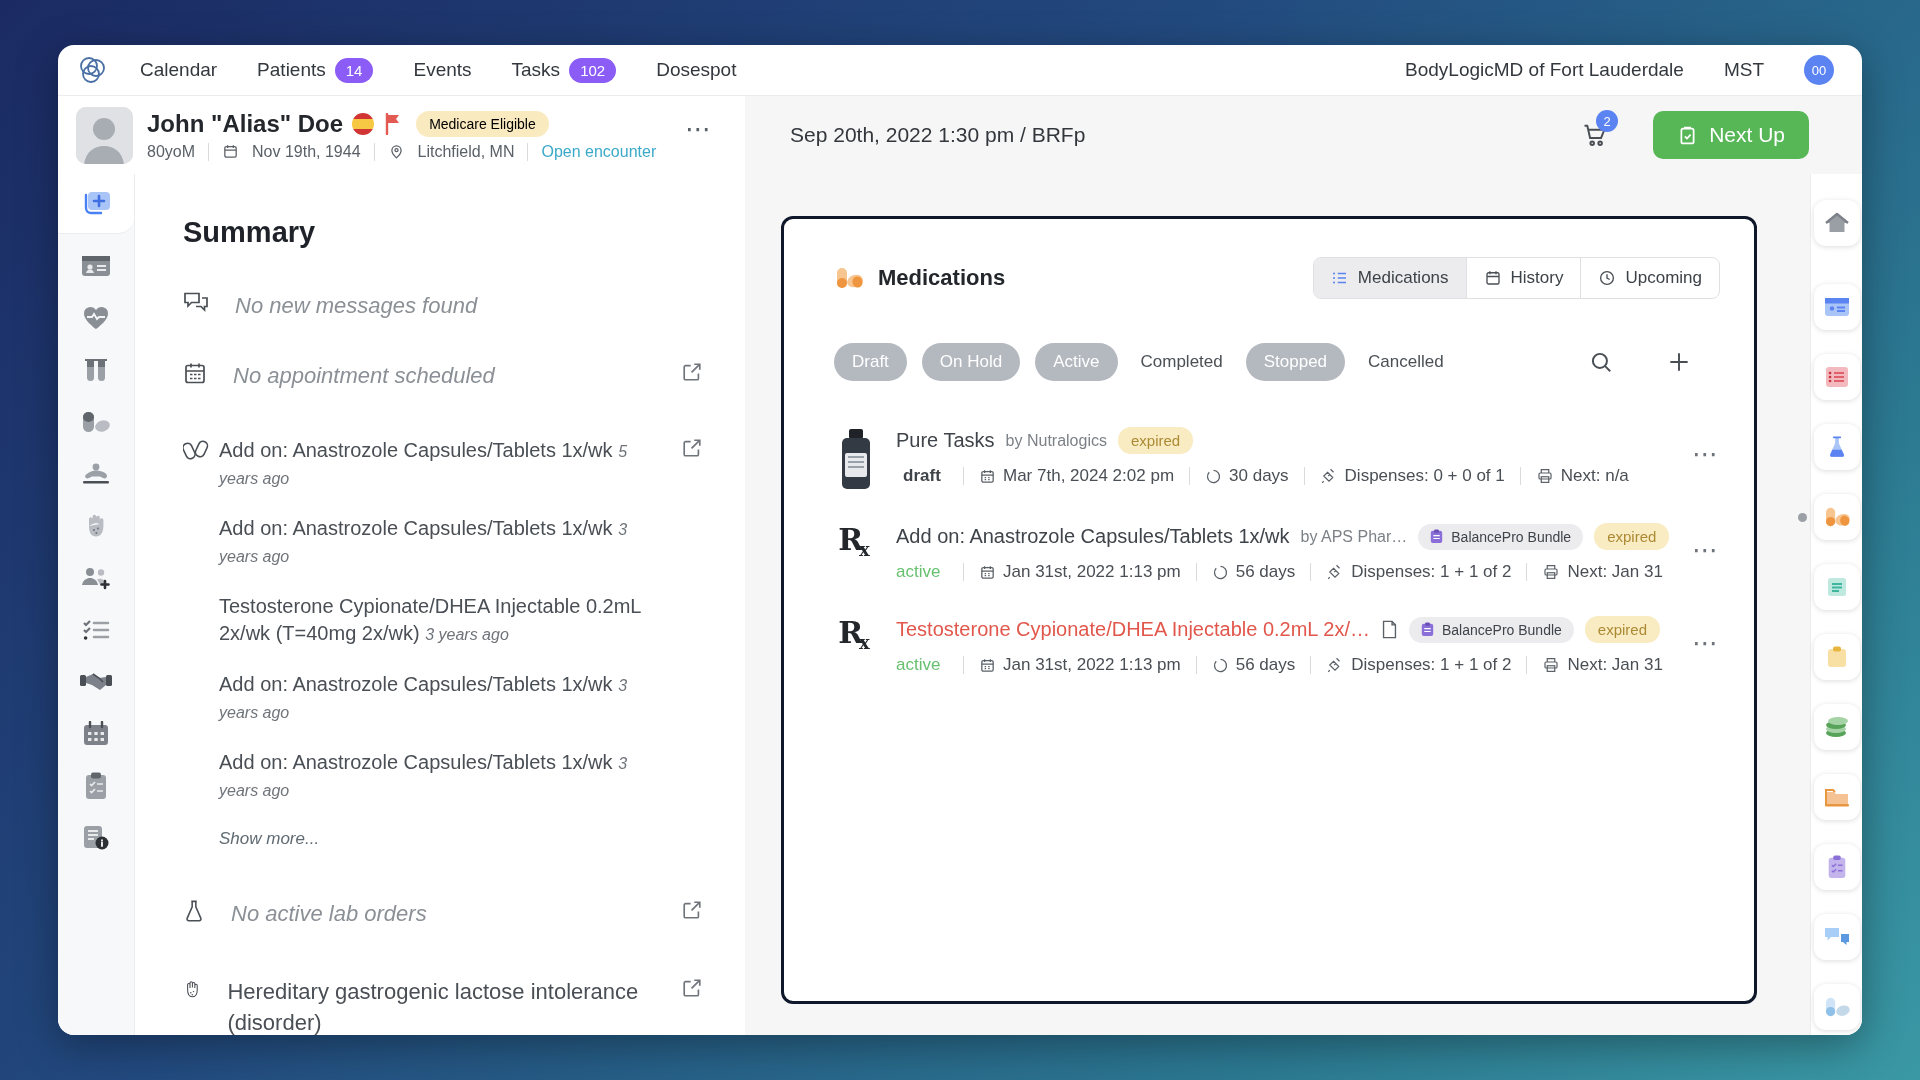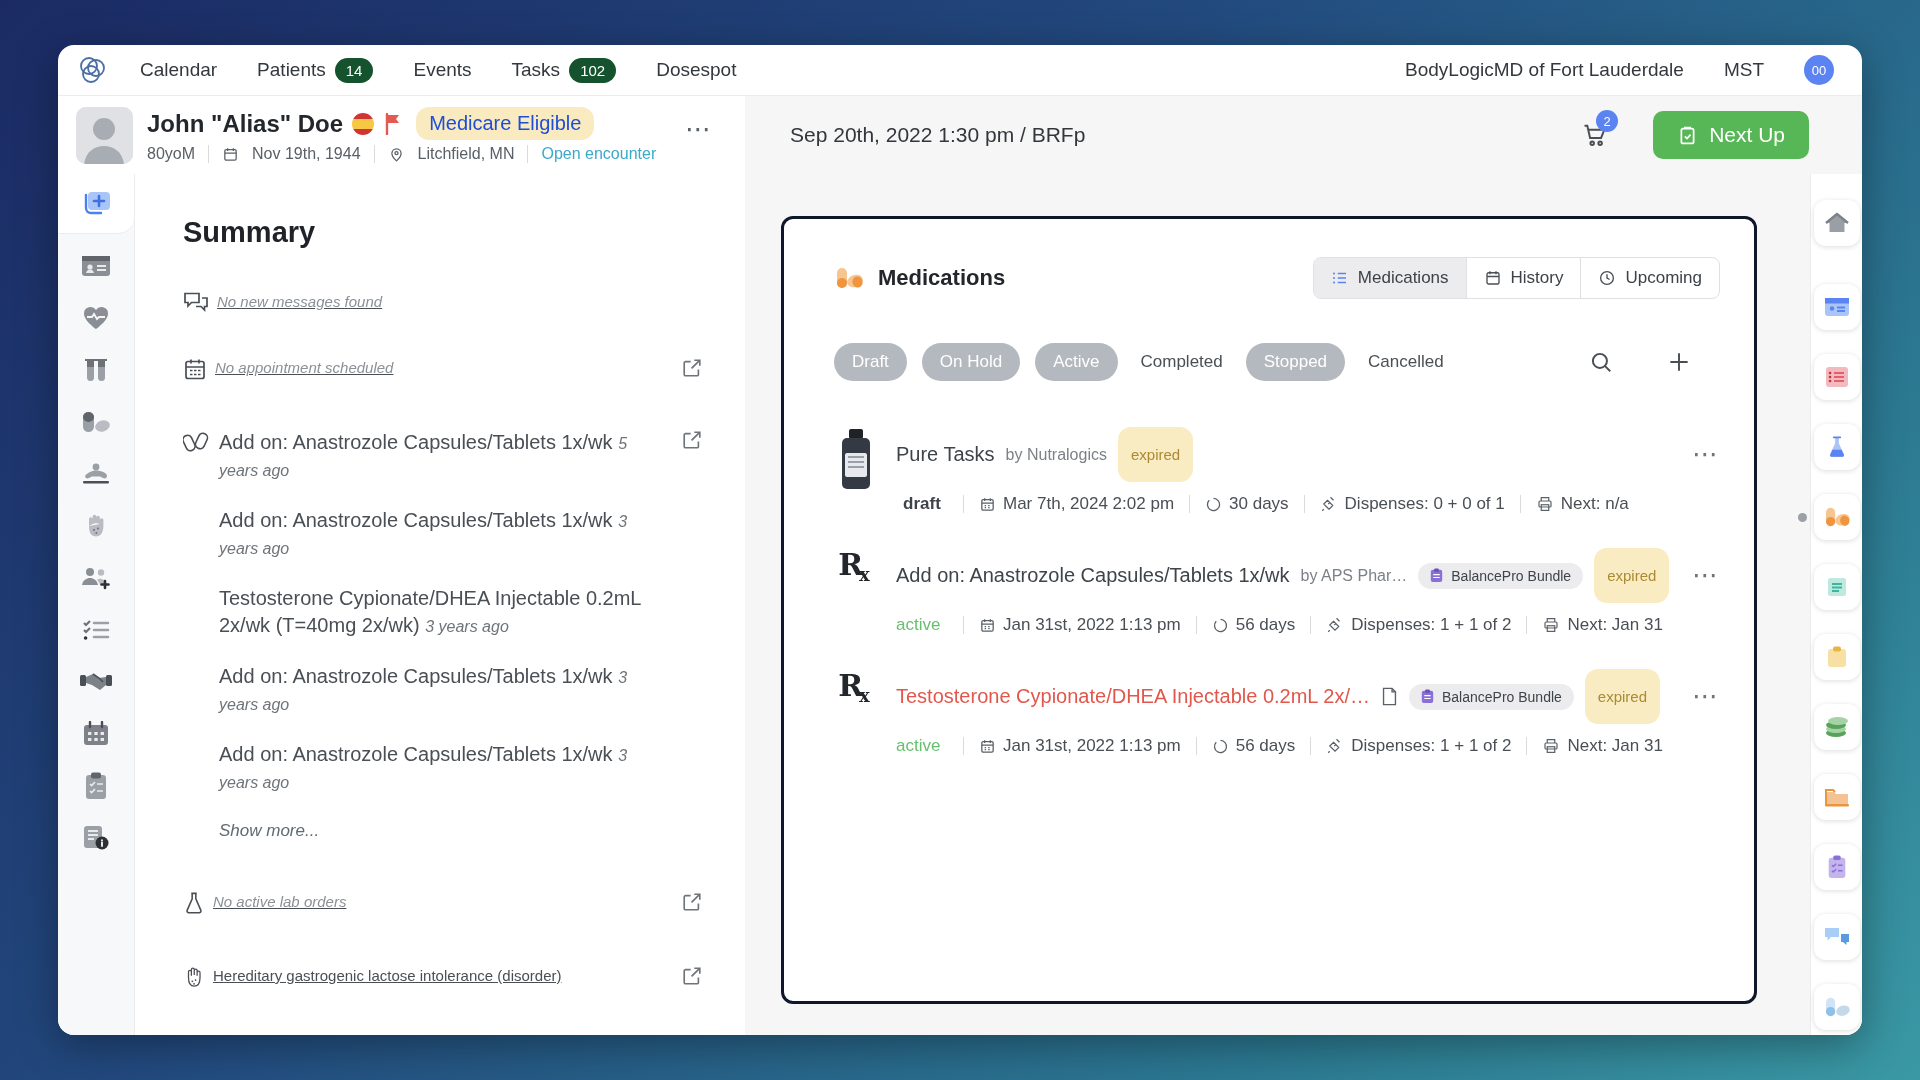--- a/index.html
+++ b/index.html
@@ -15,38 +15,38 @@
   .app { position:absolute; left:58px; top:45px; width:1804px; height:990px;
     background:#fff; border-radius:16px; overflow:hidden; display:flex; flex-direction:column;
     box-shadow:0 10px 40px rgba(0,0,0,.35); }
 
   
   .topnav { flex:0 0 51px; display:flex; align-items:center; padding:0 28px 0 14px;
     border-bottom:1px solid #ececee; }
   .logo { width:40px; display:flex; justify-content:center; cursor:pointer; }
   .nav-items { display:flex; gap:40px; margin-left:28px; }
   .nav-item { display:flex; align-items:center; gap:9px; font-size:19px; color:#33383e; cursor:pointer; }
-  .nav-badge { background:#14532d; color:#fff; font-size:15px; line-height:1;
+  .nav-badge { background:#8b5cf6; color:#fff; font-size:15px; line-height:1;
     padding:5px 11px; border-radius:13px; }
   .topnav-right { margin-left:auto; display:flex; align-items:center; gap:40px; font-size:19px; color:#33383e; }
   .user-avatar { width:30px; height:30px; border-radius:50%; background:#5b83f2; color:#fff;
     font-size:13px; display:flex; align-items:center; justify-content:center; cursor:pointer; }
 
   
   .upper { flex:0 0 78px; display:flex; min-height:0; }
   .patient-header { width:687px; flex:0 0 687px; display:flex; align-items:center;
     padding-left:18px; position:relative; }
   .avatar-photo { width:57px; height:57px; border-radius:10px; background:#dfe1e4;
     overflow:hidden; position:relative; flex:0 0 auto; cursor:pointer; }
   .patient-info { margin-left:14px; }
   .patient-name-row { display:flex; align-items:center; gap:9px; }
   .patient-name { font-size:24px; font-weight:bold; color:#23272c; }
   .flag-es { width:22px; height:22px; border-radius:50%; overflow:hidden; display:inline-block;
     background:linear-gradient(180deg,#d03433 0 28%,#f7c844 28% 72%,#d03433 72% 100%); }
-  .medicare-badge { background:#faeac0; color:#1d4ed8; font-size:20px; padding:5px 13px;
+  .medicare-badge { background:#faeac0; color:#000000; font-size:14px; padding:5px 13px;
     border-radius:13px; margin-left:4px; }
   .patient-meta { display:flex; align-items:center; gap:13px; font-size:16px; color:#5a6067; margin-top:5px; }
   .meta-sep { width:1px; height:18px; background:#d9dbde; }
   .open-encounter { color:#3ba9c9; cursor:pointer; }
   .patient-menu { position:absolute; right:32px; top:18px; font-size:26px; color:#5a6067;
     letter-spacing:2px; cursor:pointer; }
 
   .encounter-bar { flex:1; background:#f6f6f7; display:flex; align-items:center;
     padding:0 53px 0 45px; }
   .encounter-title { font-size:21px; color:#33373c; }
@@ -66,22 +66,22 @@
     display:flex; flex-direction:column; align-items:center; overflow:hidden; }
   .rail-active { width:100%; height:60px; background:#fff; border-bottom:1px solid #ececee;
     border-radius:0 0 16px 0; display:flex; align-items:center; justify-content:center;
     margin-bottom:12px; cursor:pointer; }
   .rail-item { width:40px; height:40px; margin-bottom:12px; display:flex; align-items:center;
     justify-content:center; color:#82878e; cursor:pointer; }
 
   
   .summary-pane { flex:0 0 610px; padding:42px 42px 0 48px; overflow:hidden; }
   .summary-title { font-size:29px; font-weight:bold; color:#1f2329; }
-  .summary-item { display:flex; align-items:flex-start; gap:8px; margin-top:42px;
-    font-size:15px; color:#4a4f55;text-decoration:underline; }
+  .summary-item { display:flex; align-items:flex-start; gap:26px; margin-top:42px;
+    font-size:22px; color:#4a4f55; }
   .summary-item .txt-empty { font-style:italic; color:#8b9096; padding-top:2px; }
   .ext-link { margin-left:auto; color:#6f747a; cursor:pointer; flex:0 0 auto; }
   .sum-meds { margin-top:48px; }
   .sum-med { position:relative; padding-left:36px; margin-top:24px; font-size:20px;
     color:#4a4f55; line-height:1.35; display:flex; }
   .sum-med .med-txt { max-width:440px; cursor:pointer; }
   .sum-med .med-icon-slot { position:absolute; left:0; top:2px; color:#4a4f55; }
   .ago { font-style:italic; font-size:16px; color:#6f747a; }
   .show-more { margin-top:26px; padding-left:36px; font-style:italic; font-size:17px;
     color:#5f6a72; cursor:pointer; }
@@ -109,21 +109,21 @@
   .icon-btn { cursor:pointer; }
 
   .med-rows { margin-top:46px; }
   .med-row { display:flex; align-items:flex-start; margin-bottom:34px; }
   .row-icon { flex:0 0 44px; display:flex; justify-content:center; margin-right:18px; padding-top:2px; }
   .row-body { flex:1; min-width:0; }
   .row-title-line { display:flex; align-items:center; gap:11px; flex-wrap:nowrap; }
   .row-title { font-size:20px; color:#3f444a; white-space:nowrap; cursor:pointer; }
   .row-title.red { color:#e2574c; }
   .row-by { font-size:16px; color:#7c8187; white-space:nowrap; }
-  .badge-expired { background:#f9ecc3; color:#ab8a33; font-size:15px; padding:19px 13px; border-radius:13px; }
+  .badge-expired { background:#f9ecc3; color:#ab8a33; font-size:15px; padding:5px 13px; border-radius:13px; }
   .badge-bundle { background:#ececef; color:#3f444a; font-size:14px; padding:5px 12px;
     border-radius:13px; display:flex; align-items:center; gap:8px; }
   .row-meta { display:flex; align-items:center; gap:15px; margin-top:12px; font-size:17px; color:#4a4f55; }
   .row-meta .m-item { display:flex; align-items:center; gap:7px; }
   .status-active { color:#67c06f; min-width:52px; }
   .status-draft { font-weight:bold; color:#3f444a; min-width:52px; text-align:center; }
   .row-menu { flex:0 0 auto; margin-left:12px; font-size:26px; color:#6f747a; letter-spacing:2px;
     cursor:pointer; padding-top:12px; }
   .note-ic { color:#5a6067; cursor:pointer; }
 

